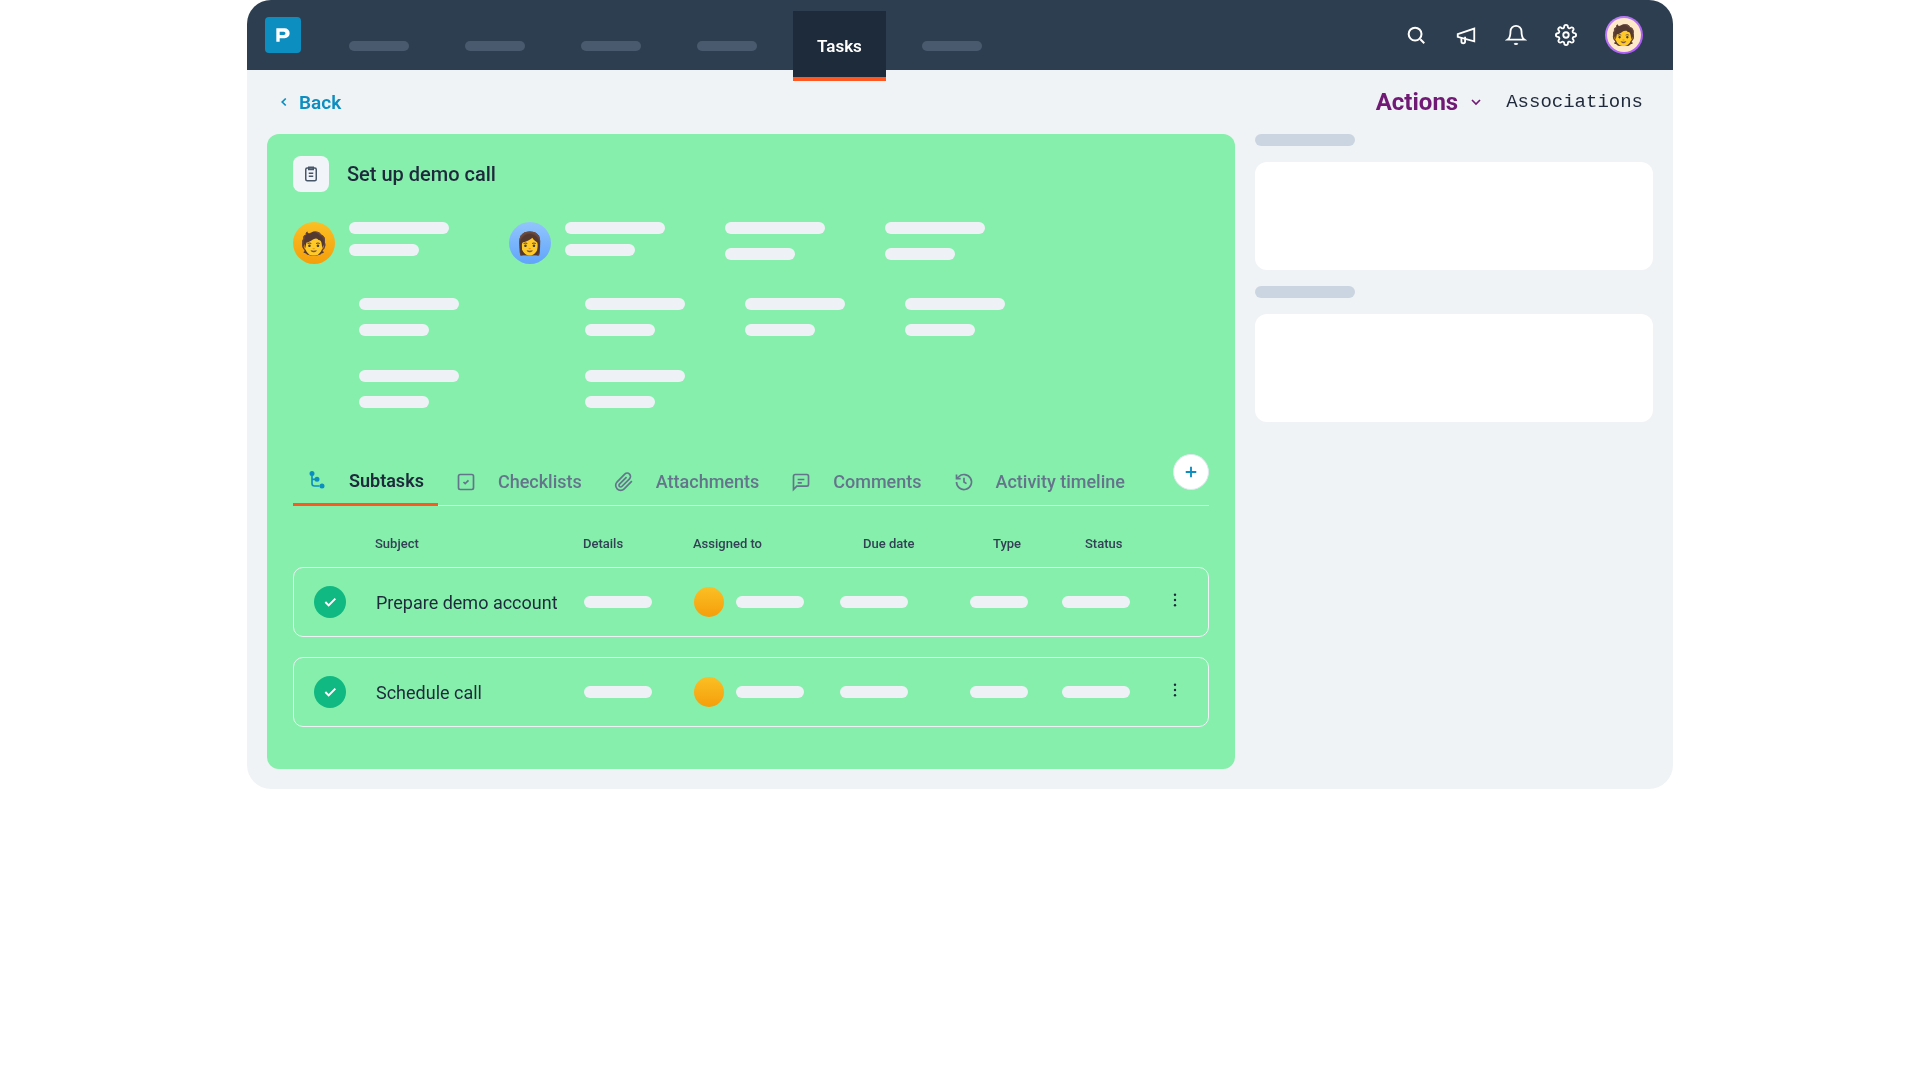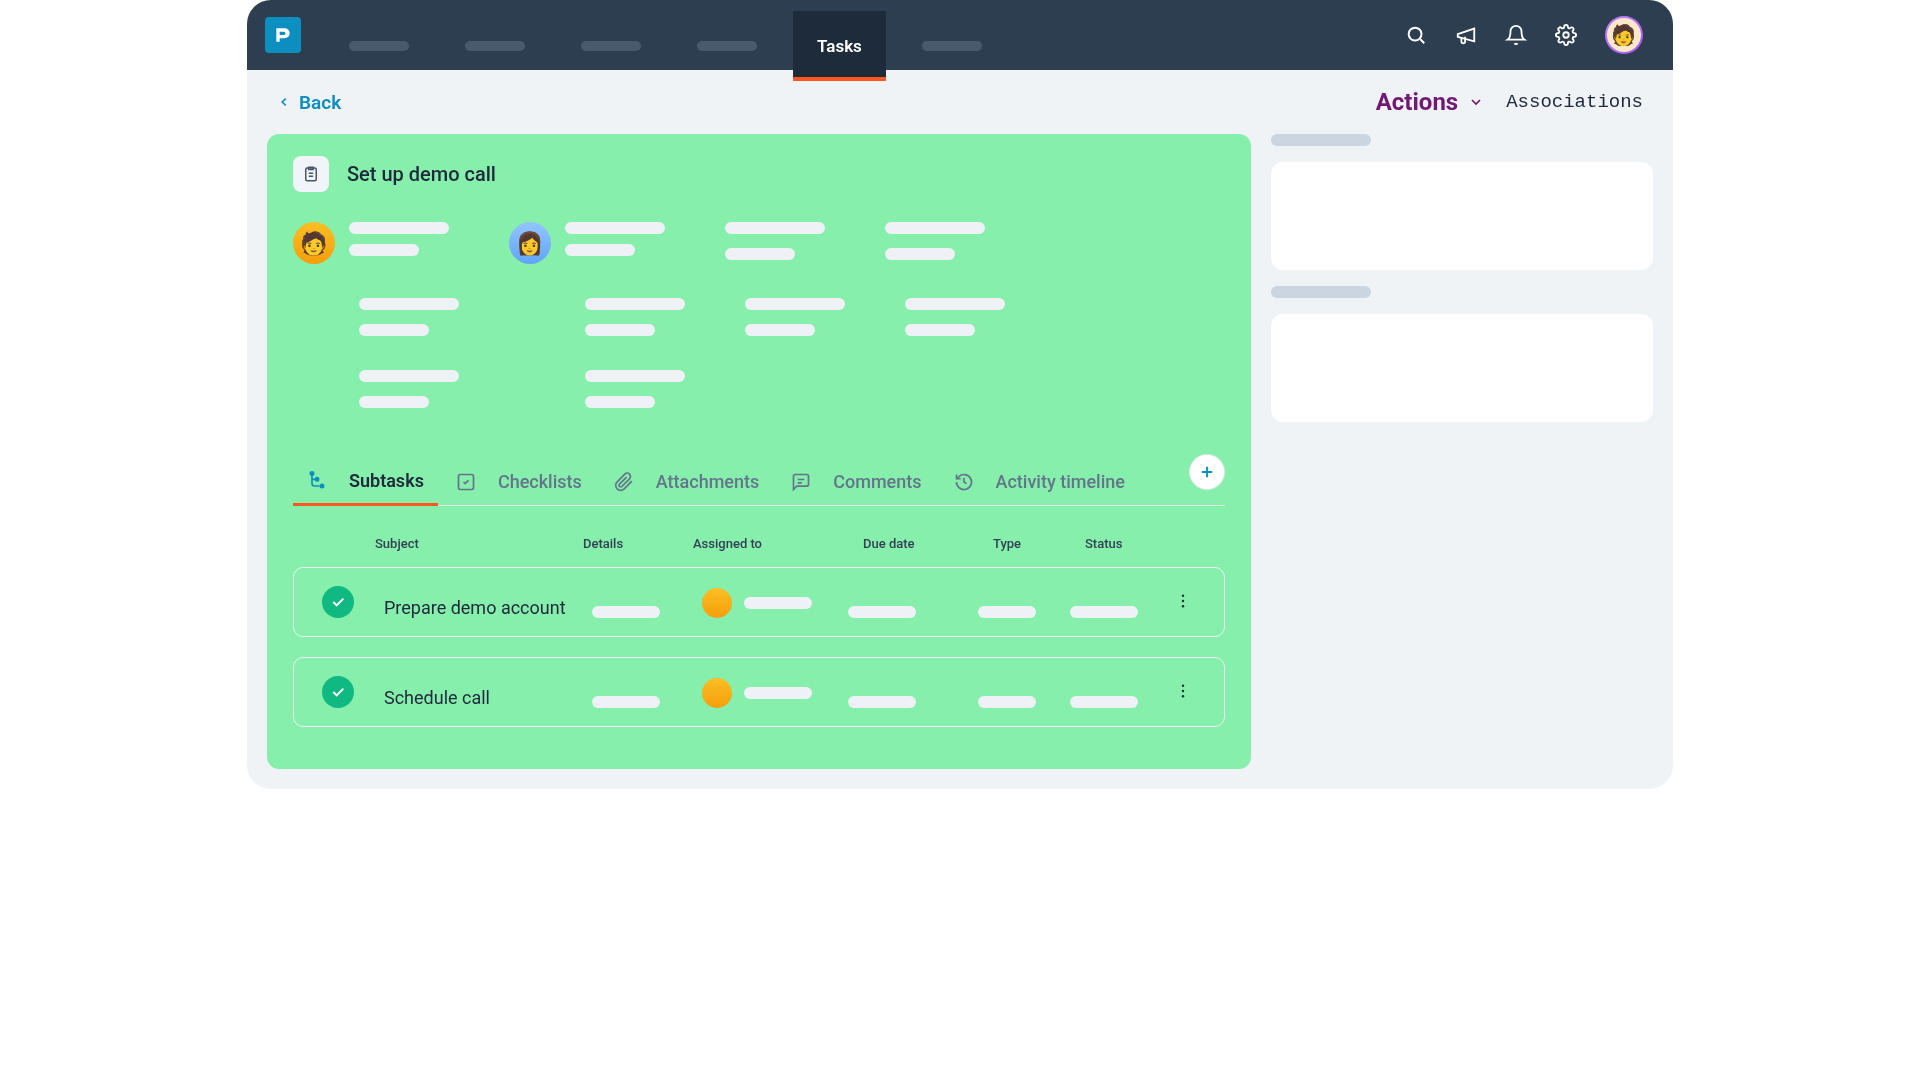--- a/index.html
+++ b/index.html
@@ -232,22 +232,22 @@
     }
     .th { color: #334155; font-size: 13px; font-weight: 500; }
     .col-subject { width: 208px; }
     .col-details { width: 110px; }
     .col-assigned { width: 146px; }
     .col-due { width: 130px; margin-left: 24px; }
     .col-type { width: 92px; }
     .col-status { width: 90px; }
     
     .table-row {
-      display: flex; align-items: flex-end;
-      padding: 18px 28px;
+      display: flex; align-items: center;
+      padding: 18px 20px;
       border: 1px solid #eef2f6;
       border-radius: 10px;
       margin-bottom: 20px;
       gap: 0;
     }
     .check-icon {
       width: 32px; height: 32px;
       background: #10b981;
       border-radius: 50%;
       display: flex; align-items: center; justify-content: center;

